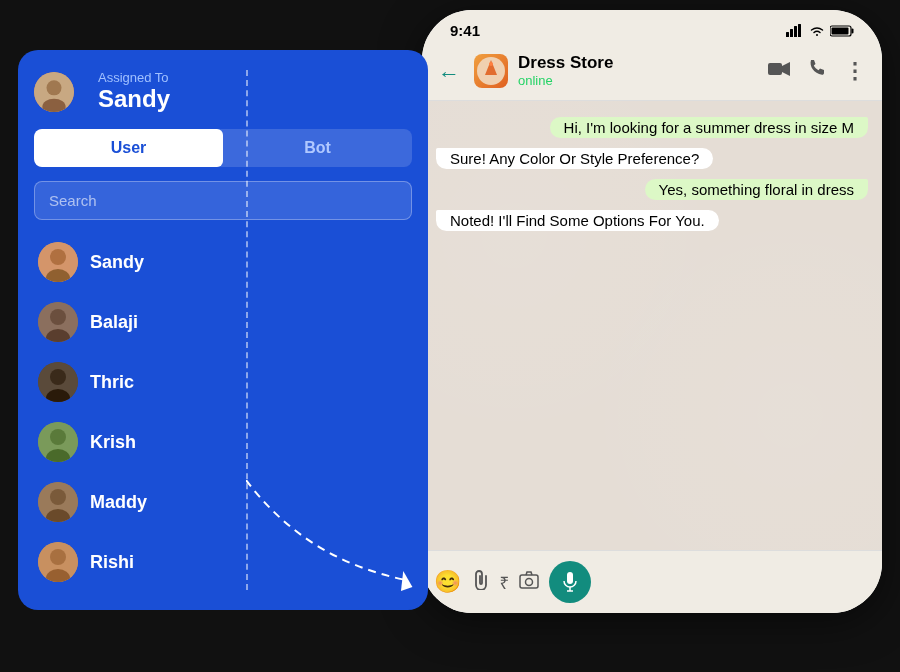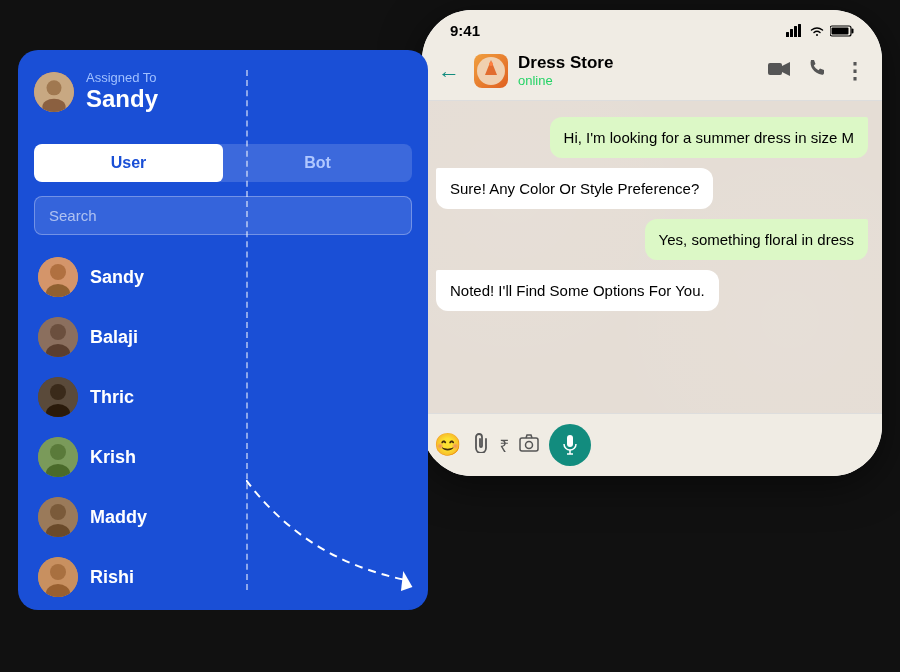--- a/index.html
+++ b/index.html
@@ -33,22 +33,22 @@
       padding: 20px 16px;
       position: absolute;
       left: 18px;
       top: 50px;
       z-index: 2;
     }
 
     .assigned-header {
       display: flex;
       align-items: center;
-      gap: 12px;
-      margin-bottom: 31px;
+      gap: 24px;
+      margin-bottom: 16px;
     }
 
     .assigned-avatar {
       width: 48px;
       height: 48px;
       border-radius: 50%;
       background: #c8a882;
       overflow: hidden;
       flex-shrink: 0;
     }
@@ -176,21 +176,21 @@
     .phone-wrapper {
       position: absolute;
       right: 18px;
       top: 10px;
       width: 460px;
       height: 650px;
     }
 
     .phone-frame {
       width: 460px;
-      height: 466px;
+      height: 603px;
       background: #fff;
       border-radius: 50px;
       overflow: hidden;
       box-shadow: 0 8px 40px rgba(0,0,0,0.5);
       display: flex;
       flex-direction: column;
       position: relative;
     }
 
     
@@ -278,21 +278,21 @@
       padding: 16px 14px;
       display: flex;
       flex-direction: column;
       gap: 10px;
       overflow-y: auto;
       position: relative;
     }
 
     .msg-bubble {
       max-width: 80%;
-      padding: 10px 14px;
+      padding: 0 14px;
       border-radius: 12px;
       font-size: 15px;
       line-height: 1.4;
       word-wrap: break-word;
     }
 
     .msg-received {
       background: #fff;
       color: #000;
       align-self: flex-start;

